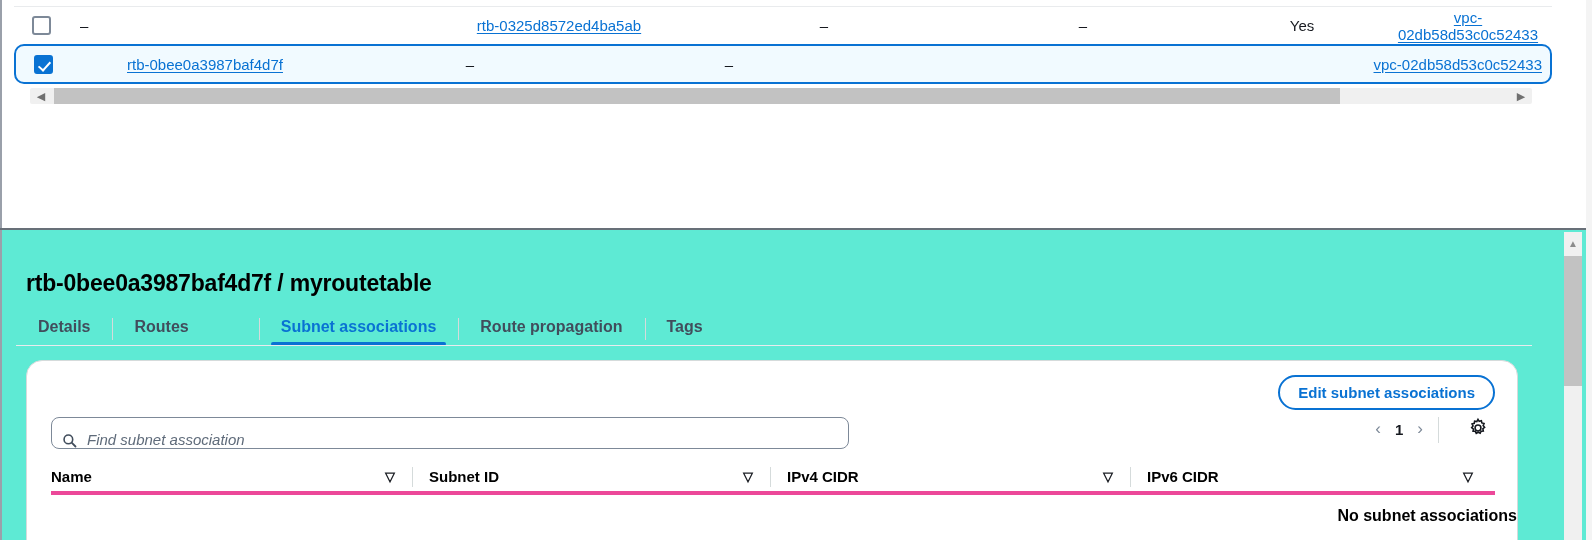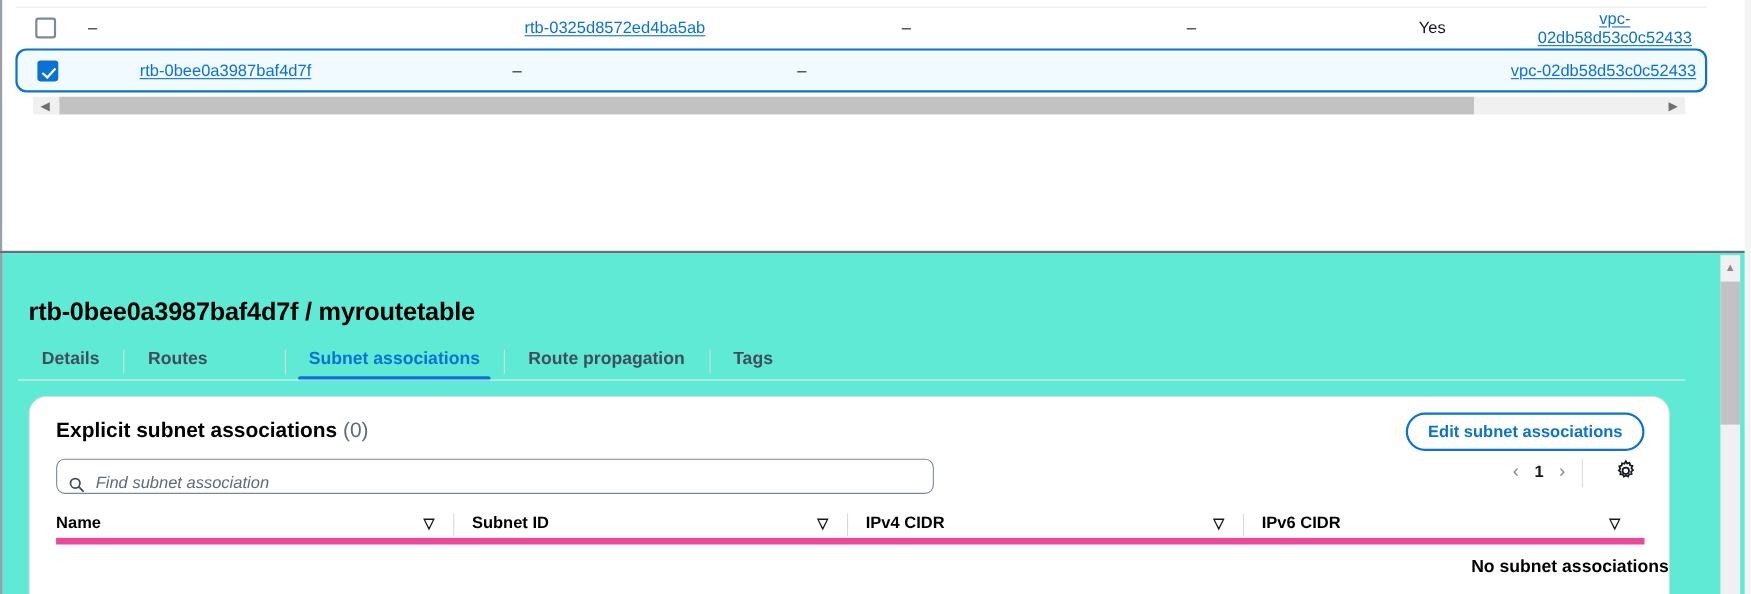--- a/index.html
+++ b/index.html
@@ -159,21 +159,21 @@
   }
   .pager .arrow { color:#7d8998; font-size: 17px; cursor:pointer; }
   .pager .num { font-weight: bold; }
   .pager-sep { position:absolute; right: 78px; top: 56px; width:1px; height:26px; background:#d5dbdb; }
   .gear { position:absolute; right: 28px; top: 56px; cursor:pointer; }
 
   
   .thead {
     position:absolute; left: 24px; top: 100px; width: 1444px; height: 34px;
     display:flex; align-items:flex-end;
-    border-bottom: 6px solid #ec4899;
+    border-bottom: 4px solid #ec4899;
   }
   .th { position:relative; display:flex; align-items:center; height:100%;
         font-size: 15px; font-weight: bold; color:#000; }
   .th .sortc {
     position:absolute; right: 18px; color:#16191f; font-size: 13px; cursor:pointer;
   }
   .th .sep { position:absolute; right: 0; top: 6px; width:1px; height: 20px; background:#d5dbdb; }
   .th.t1 { width: 362px; }
   .th.t2 { width: 358px; padding-left: 16px; }
   .th.t3 { width: 360px; padding-left: 16px; }
@@ -285,24 +285,20 @@
       </div>
       <div class="tab">
         <span class="divider"></span>
         <span>Tags</span>
       </div>
     </div>
     <div class="tabs-underline"></div>
 
     <div class="card">
 
-      <div class="card-h">
-        <span>Explicit subnet associations</span>
-        <span class="count">(0)</span>
-      </div>
 
       <div class="edit-btn">Edit subnet associations</div>
 
       <div class="search">
         <span>
           <svg class="svg-ico" width="15" height="15" viewBox="0 0 16 16">
             <circle cx="6.8" cy="6.8" r="4.6" fill="none" stroke="#414d5c" stroke-width="1.7"></circle>
             <line x1="10.3" y1="10.3" x2="14.4" y2="14.4" stroke="#414d5c" stroke-width="1.9" stroke-linecap="round"></line>
           </svg>
         </span>

